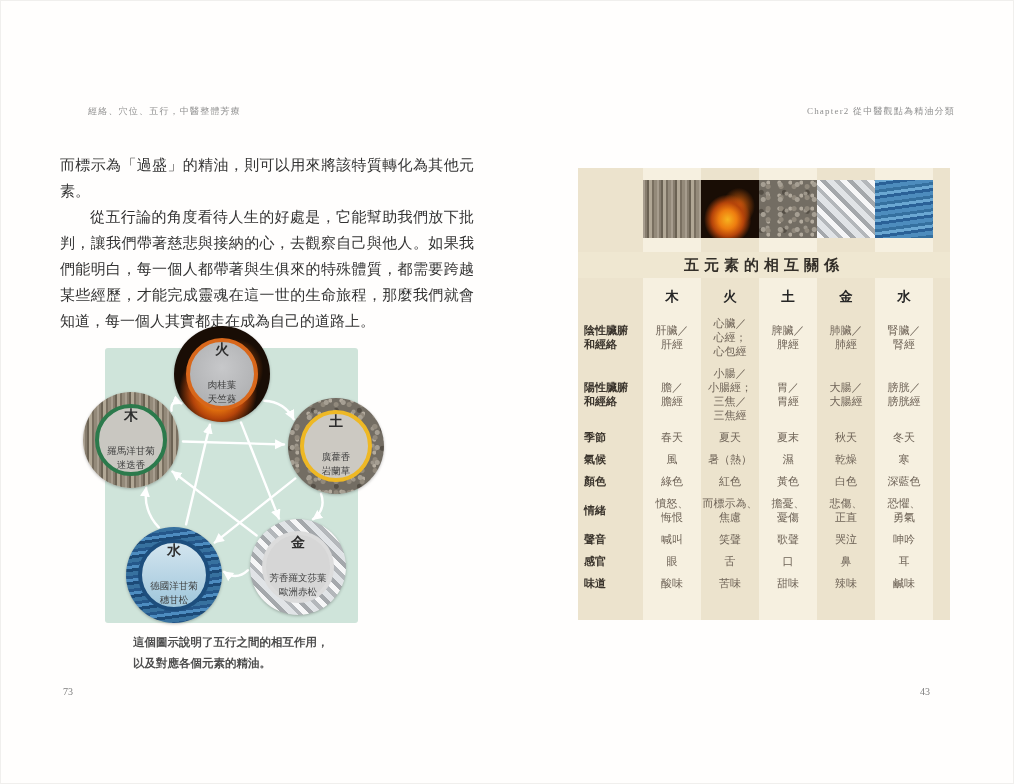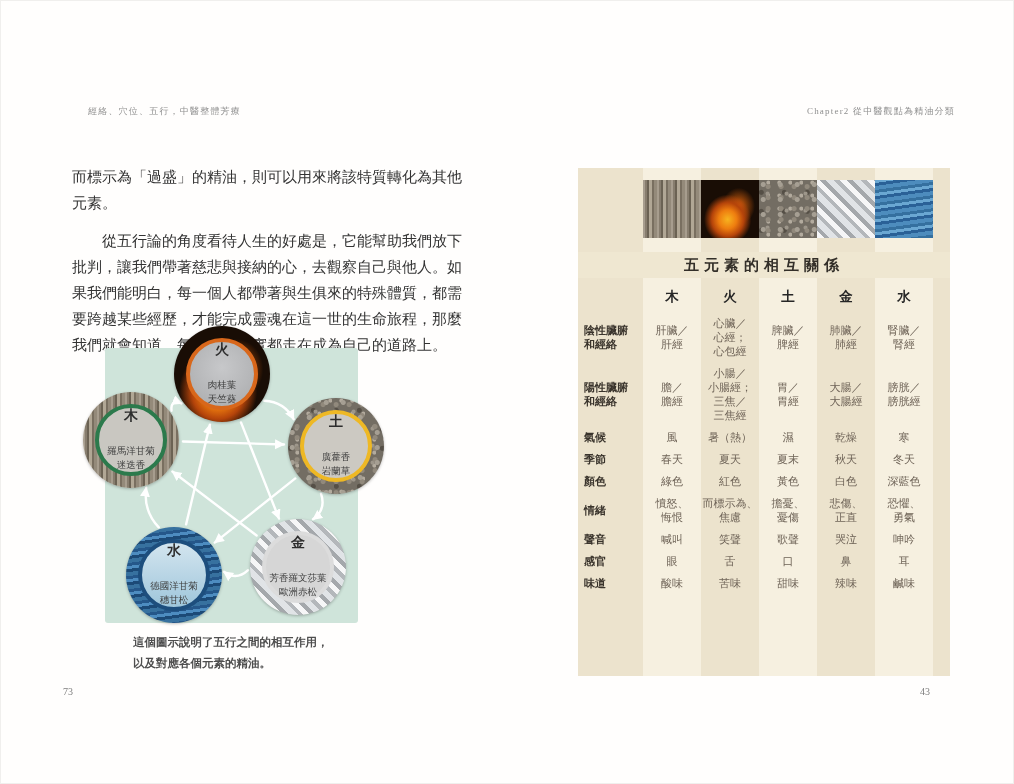--- a/index.html
+++ b/index.html
@@ -8,21 +8,21 @@
     font-family:"Liberation Serif","DejaVu Serif",serif;color:#3a3a3a;
     box-shadow:inset 0 0 0 1px #f0efed; overflow:hidden;
   }
   
   .rh{position:absolute;top:105px;font-size:9px;color:#8f8f8f;letter-spacing:1.2px;padding-left:28px;}
   .rh-left{left:60px;}
   .rh-right{right:59px;}
   
   .bodytext{position:absolute;left:60px;top:152px;width:414px;font-size:15px;
     line-height:26px;text-align:justify;color:#333;}
-  .bodytext p{margin:12px;}
+  .bodytext p{margin:0;}
   .bodytext p.indent{text-indent:2em;}
   
   .pagenum{position:absolute;top:686px;font-size:10px;color:#7d7d7d;}
   .pn-left{left:63px;}
   .pn-right{left:920px;}
 
   
   .diagram{position:absolute;left:95px;top:330px;width:280px;height:300px;}
   .mint{position:absolute;left:10px;top:18px;width:253px;height:275px;
     background:#cfe4da;border-radius:3px;}
@@ -69,21 +69,21 @@
   .inner-earth{background:#ccc9c2;}
   .inner-metal{background:#d6d6d6;}
   .inner-water{background:linear-gradient(180deg,#d3e5ef,#9fc6db);}
   .inner-wood {background:#c9c7c1;}
   
   .caption{position:absolute;left:133px;top:632px;font-size:11.5px;font-weight:bold;
     color:#4e4e4e;line-height:1.8;white-space:pre-line;
     font-family:"Liberation Sans","DejaVu Sans",sans-serif;}
 
   
-  .fe-table{position:absolute;left:578px;top:168px;width:372px;height:508px;
+  .fe-table{position:absolute;left:578px;top:168px;width:372px;height:452px;
     background:#ece3cd;}
   .stripe{position:absolute;top:0;bottom:0;width:58px;background:#f6f0e0;z-index:0;}
   .stripe.s1{left:65px;} .stripe.s3{left:181px;} .stripe.s5{left:297px;}
   .photos{position:absolute;left:65px;top:12px;display:flex;z-index:2;}
   .photo{width:58px;height:58px;}
   .title-band{position:absolute;left:0;right:0;top:84px;height:26px;background:#efe7d1;
     z-index:1;display:flex;align-items:center;justify-content:center;}
   .title-band span{font-size:15px;font-weight:600;letter-spacing:5px;color:#332f29;}
   .tbl-head{position:absolute;left:65px;top:120px;display:flex;z-index:2;}
   .tbl-head .th{width:58px;text-align:center;font-size:13.5px;font-weight:bold;color:#262626;}
@@ -233,35 +233,35 @@
 三焦經</div>
           <div class="td">胃／
 胃經</div>
           <div class="td">大腸／
 大腸經</div>
           <div class="td">膀胱／
 膀胱經</div>
         </div>
 
         <div class="tr">
+          <div class="tl">季節</div>
+          <div class="td">春天</div>
+          <div class="td">夏天</div>
+          <div class="td">夏末</div>
+          <div class="td">秋天</div>
+          <div class="td">冬天</div>
+        </div>
+
+        <div class="tr">
           <div class="tl">氣候</div>
           <div class="td">風</div>
           <div class="td">暑（熱）</div>
           <div class="td">濕</div>
           <div class="td">乾燥</div>
           <div class="td">寒</div>
-        </div>
-
-        <div class="tr">
-          <div class="tl">季節</div>
-          <div class="td">春天</div>
-          <div class="td">夏天</div>
-          <div class="td">夏末</div>
-          <div class="td">秋天</div>
-          <div class="td">冬天</div>
         </div>
 
         <div class="tr">
           <div class="tl">顏色</div>
           <div class="td">綠色</div>
           <div class="td">紅色</div>
           <div class="td">黃色</div>
           <div class="td">白色</div>
           <div class="td">深藍色</div>
         </div>

